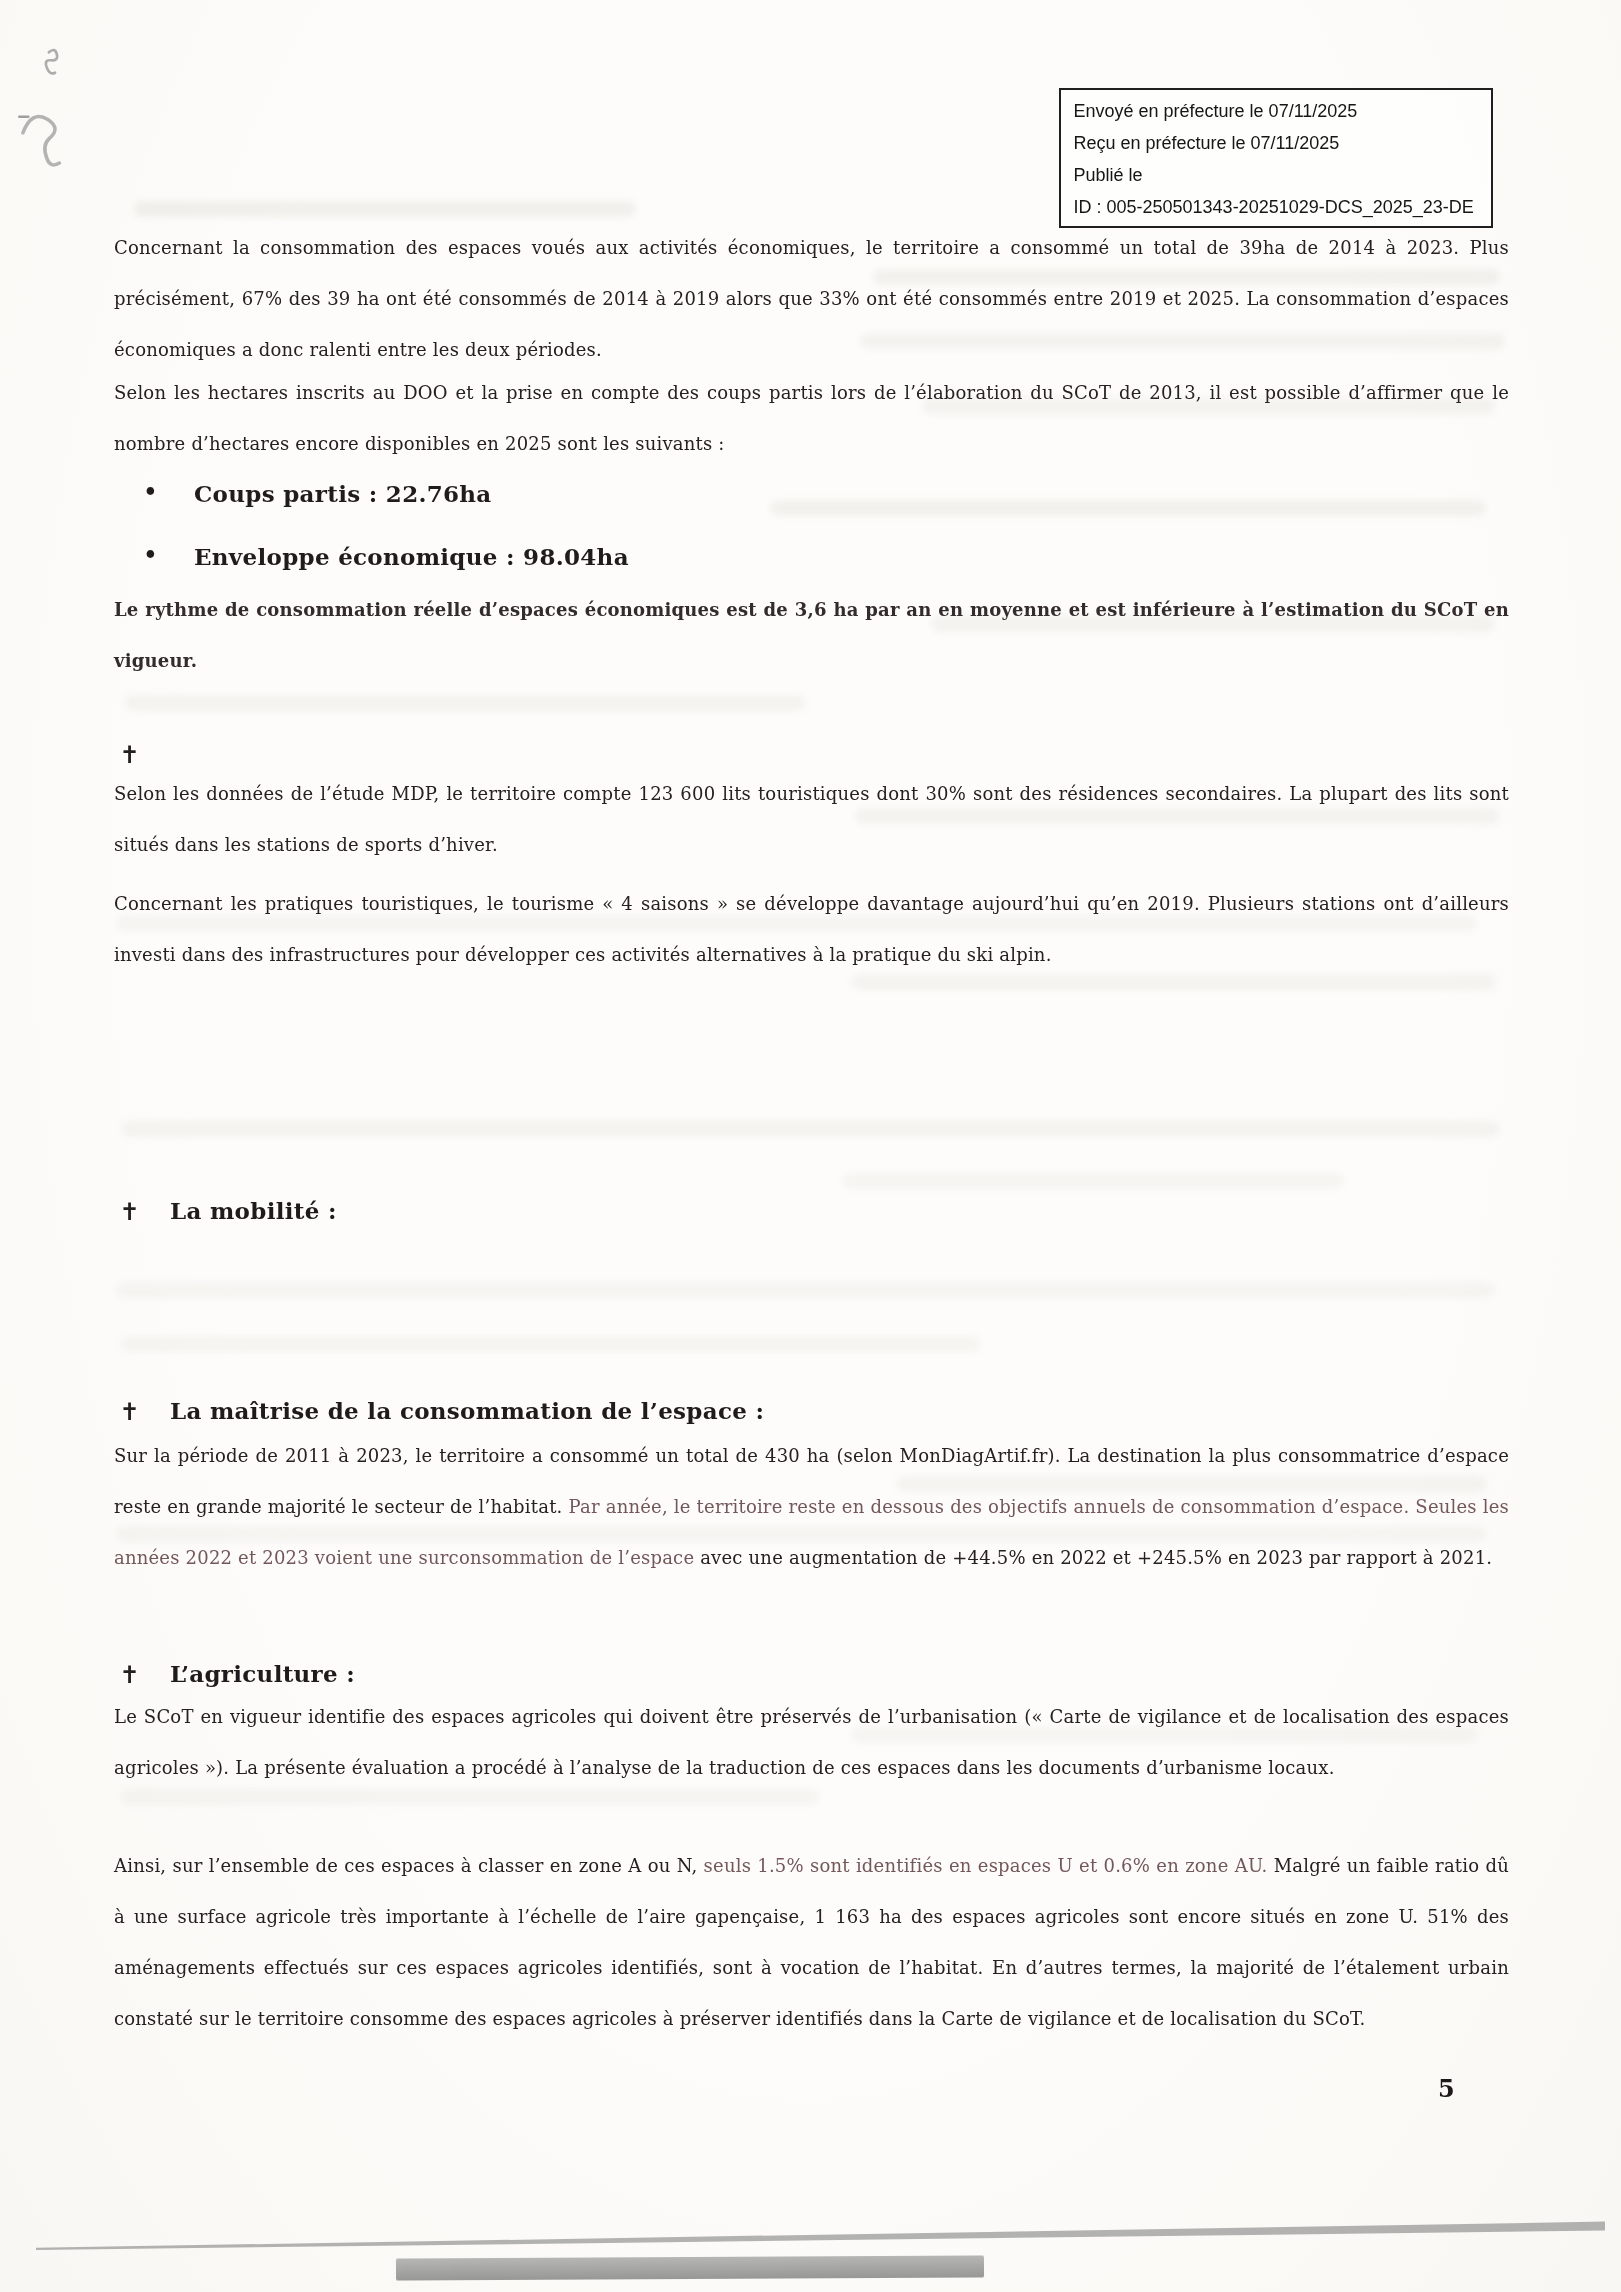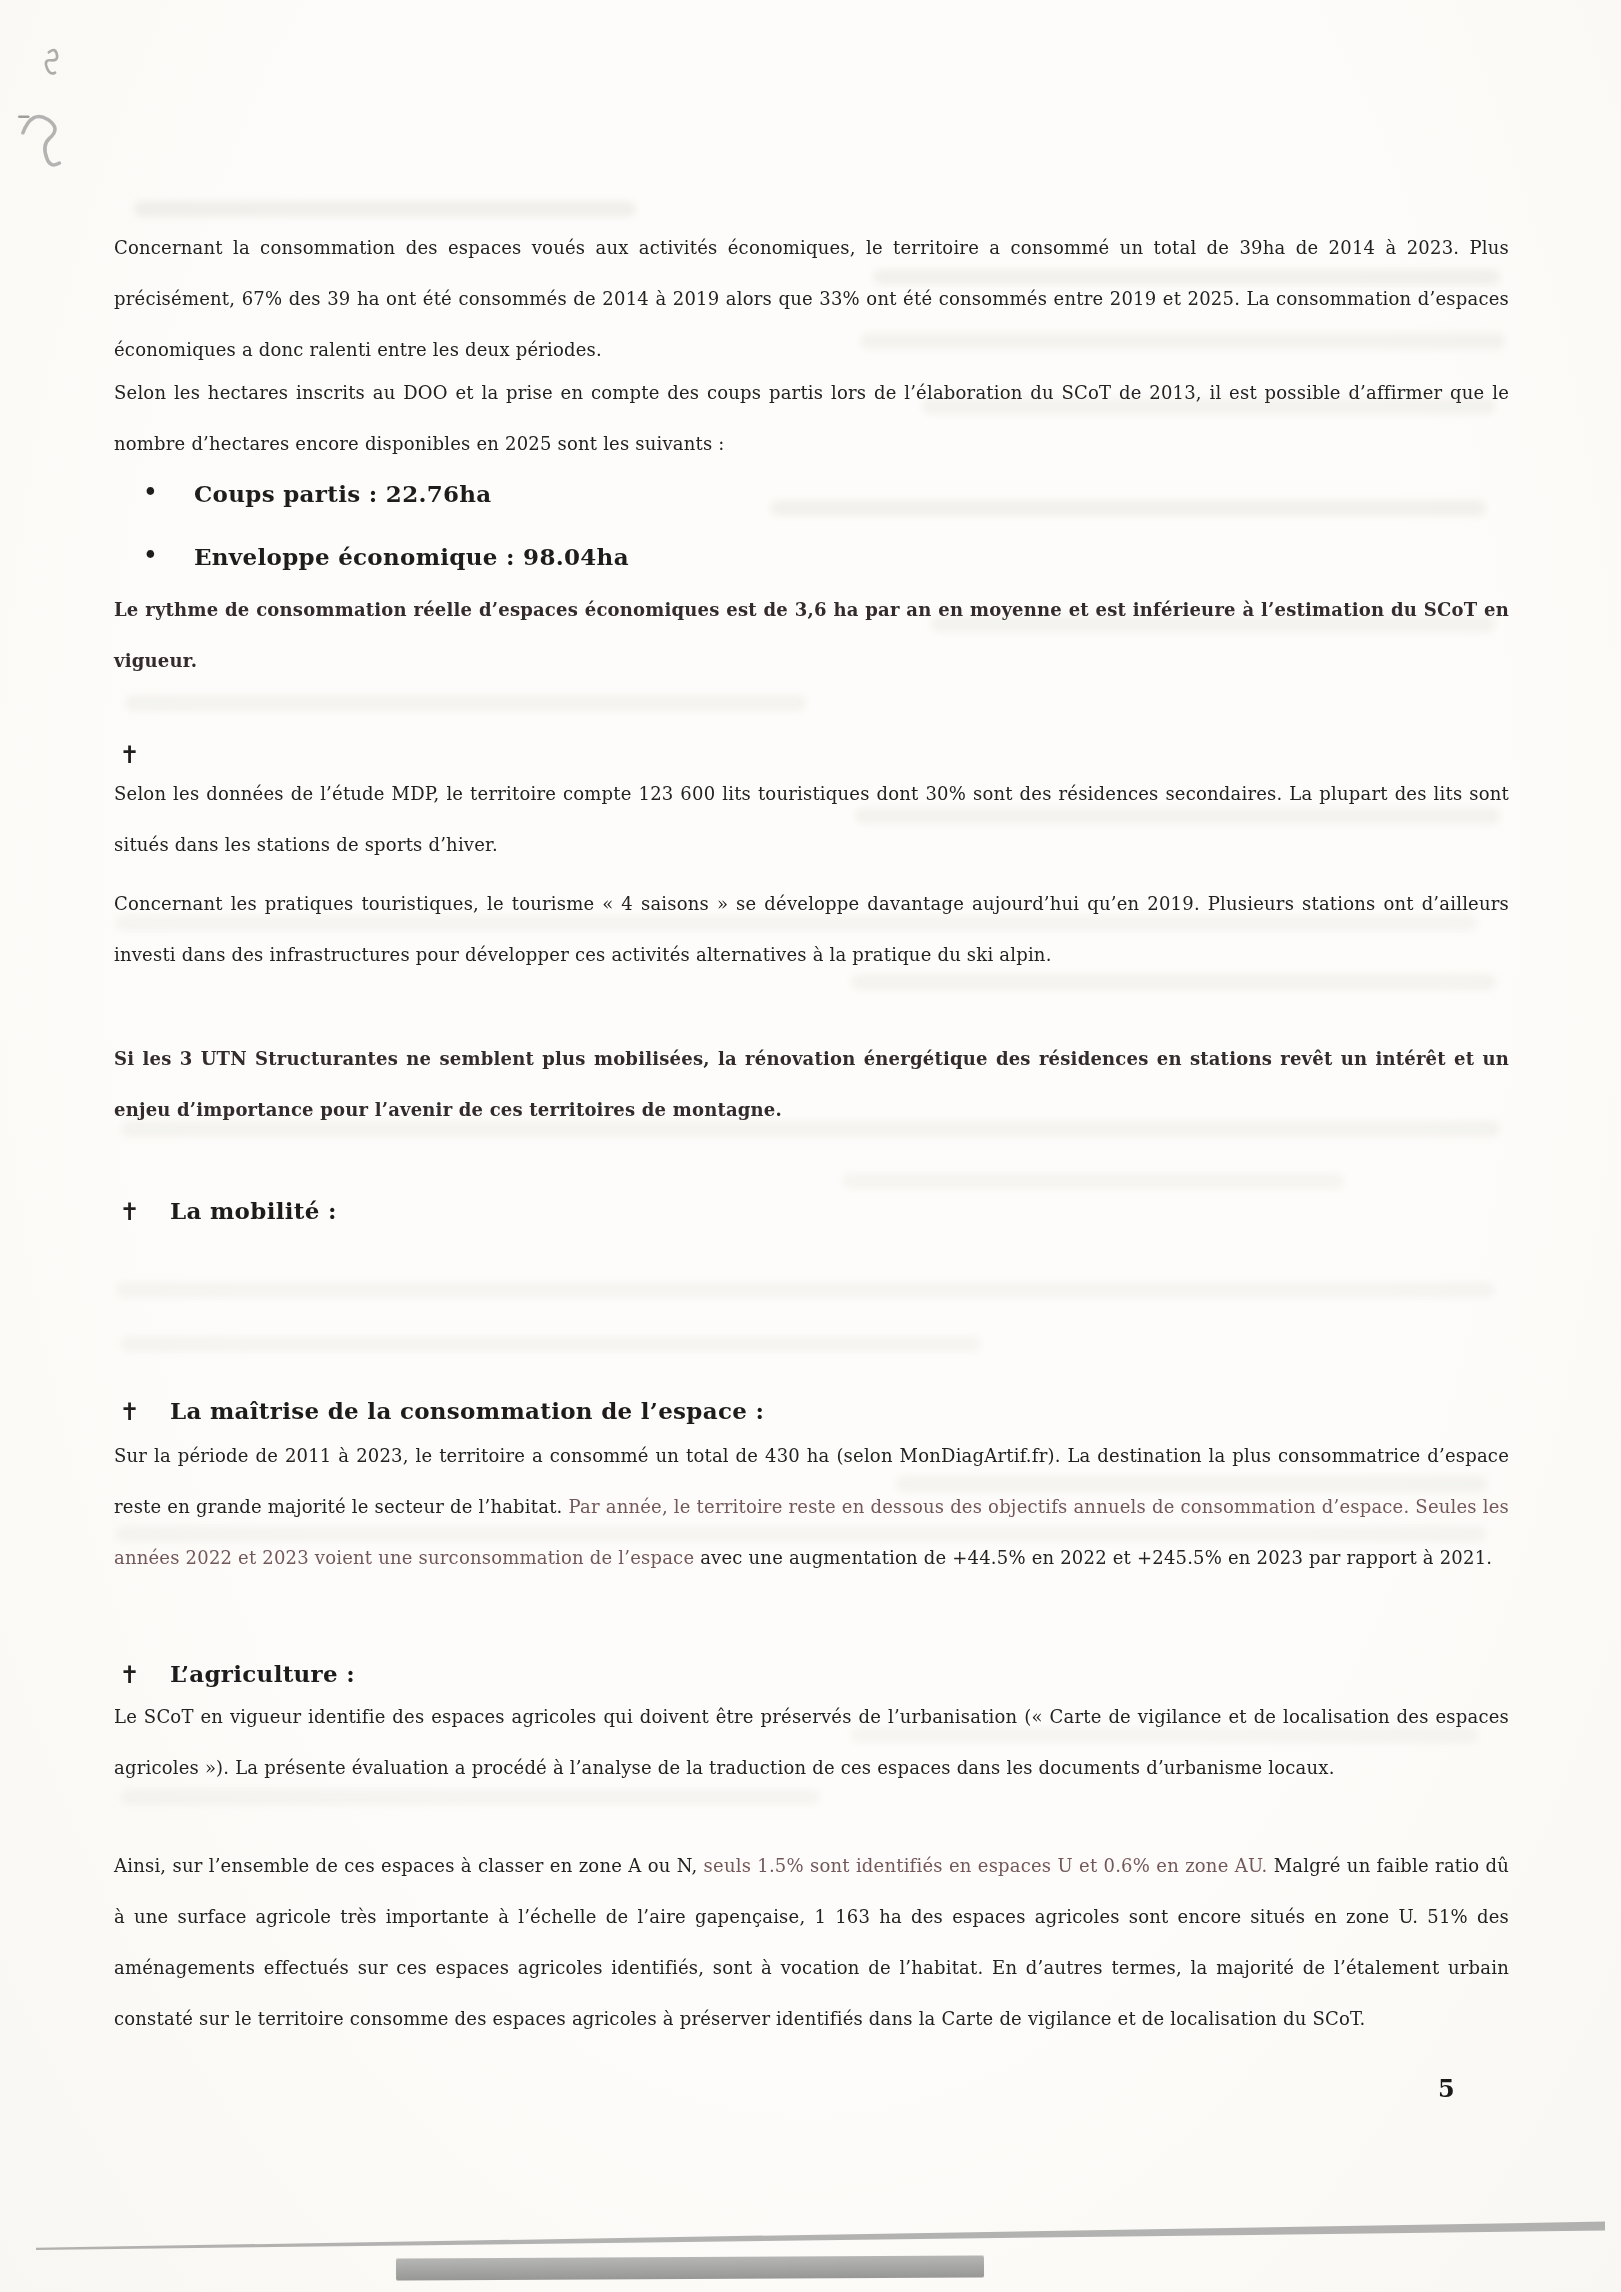--- a/index.html
+++ b/index.html
@@ -84,20 +84,26 @@
 <div class="page" id="page">
 
   <svg class="artifact artifact-squiggle1" width="27" height="39" viewBox="0 0 30 44">
     <path d="M12 6 q7 -6 9 2 q2 8 -7 7 q-8 -1 -4 9 q3 8 9 5" fill="none" stroke="#6f6f6f" stroke-width="3" stroke-linecap="round"></path>
   </svg>
   <svg class="artifact artifact-squiggle2" width="57" height="70" viewBox="0 0 64 78">
     <path d="M10 32 q10 -26 28 -15 q15 10 2 21 q-9 8 -3 23 q4 11 14 5" fill="none" stroke="#7a7a7a" stroke-width="4" stroke-linecap="round"></path>
     <path d="M6 14 h10" stroke="#555" stroke-width="3" stroke-linecap="round"></path>
   </svg>
 
+  <div class="stamp">
+    <div class="stamp-line">Envoyé en préfecture le 07/11/2025</div>
+    <div class="stamp-line">Reçu en préfecture le 07/11/2025</div>
+    <div class="stamp-line">Publié le</div>
+    <div class="stamp-line">ID : 005-250501343-20251029-DCS_2025_23-DE</div>
+  </div>
 
   <div class="para" style="top:222px">Concernant la consommation des espaces voués aux activités économiques, le territoire a consommé un total de 39ha de 2014 à 2023. Plus précisément, 67% des 39 ha ont été consommés de 2014 à 2019 alors que 33% ont été consommés entre 2019 et 2025. La consommation d’espaces économiques a donc ralenti entre les deux périodes.</div>
 
   <div class="para" style="top:367px">Selon les hectares inscrits au DOO et la prise en compte des coups partis lors de l’élaboration du SCoT de 2013, il est possible d’affirmer que le nombre d’hectares encore disponibles en 2025 sont les suivants :</div>
 
   <div class="bullet-item" style="top:476px">
     <span class="dot">•</span>
     <span class="bullet-text">Coups partis : 22.76ha</span>
   </div>
   <div class="bullet-item" style="top:539px">
@@ -105,21 +111,20 @@
     <span class="bullet-text">Enveloppe économique : 98.04ha</span>
   </div>
 
   <div class="para soft" style="top:584px">Le rythme de consommation réelle d’espaces économiques est de 3,6 ha par an en moyenne et est inférieure à l’estimation du SCoT en vigueur.</div>
 
   <div class="heading" style="top:734px">
     <span class="dagger">✝</span>
   </div>
   <div class="para" style="top:768px">Selon les données de l’étude MDP, le territoire compte 123 600 lits touristiques dont 30% sont des résidences secondaires. La plupart des lits sont situés dans les stations de sports d’hiver.</div>
   <div class="para" style="top:878px">Concernant les pratiques touristiques, le tourisme « 4 saisons » se développe davantage aujourd’hui qu’en 2019. Plusieurs stations ont d’ailleurs investi dans des infrastructures pour développer ces activités alternatives à la pratique du ski alpin.</div>
-  <div class="para soft" style="top:1033px">Si les 3 UTN Structurantes ne semblent plus mobilisées, la rénovation énergétique des résidences en stations revêt un intérêt et un enjeu d’importance pour l’avenir de ces territoires de montagne.</div>
 
   <div class="heading" style="top:1191px">
     <span class="dagger">✝</span>
     <span class="heading-text">La mobilité :</span>
   </div>
 
   <div class="heading" style="top:1391px">
     <span class="dagger">✝</span>
     <span class="heading-text">La maîtrise de la consommation de l’espace :</span>
   </div>

